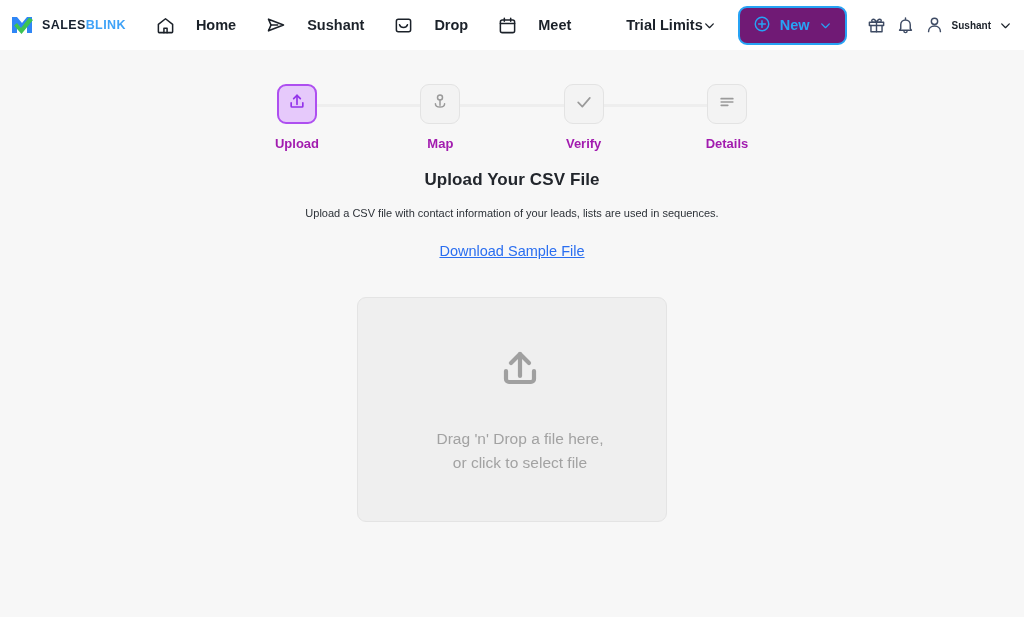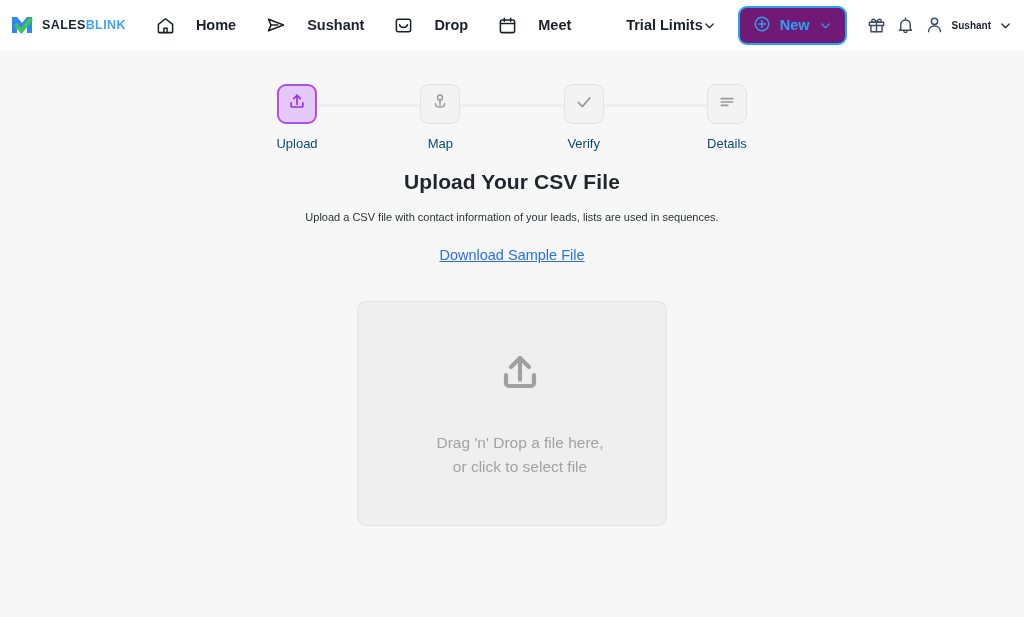--- a/index.html
+++ b/index.html
@@ -151,31 +151,31 @@
     color: #9a9a9a;
   }
   .step.active .step-box {
     background: #e6c9fb;
     border: 2px solid #ae4ff0;
     color: #9333ea;
   }
   .step-label {
     margin-top: 12px;
     font-size: 13px;
-    font-weight: normal;
-    color: #0c4a6e;
+    font-weight: bold;
+    color: #a21caf;
   }
 
   
   .main {
     text-align: center;
     padding-top: 20px;
   }
   .page-title {
-    font-size: 21px;
+    font-size: 17px;
     font-weight: bold;
     color: #22262c;
     margin: 0;
     letter-spacing: 0.1px;
   }
   .page-sub {
     margin: 17px 0 0 0;
     font-size: 11px;
     color: #2d3238;
   }

